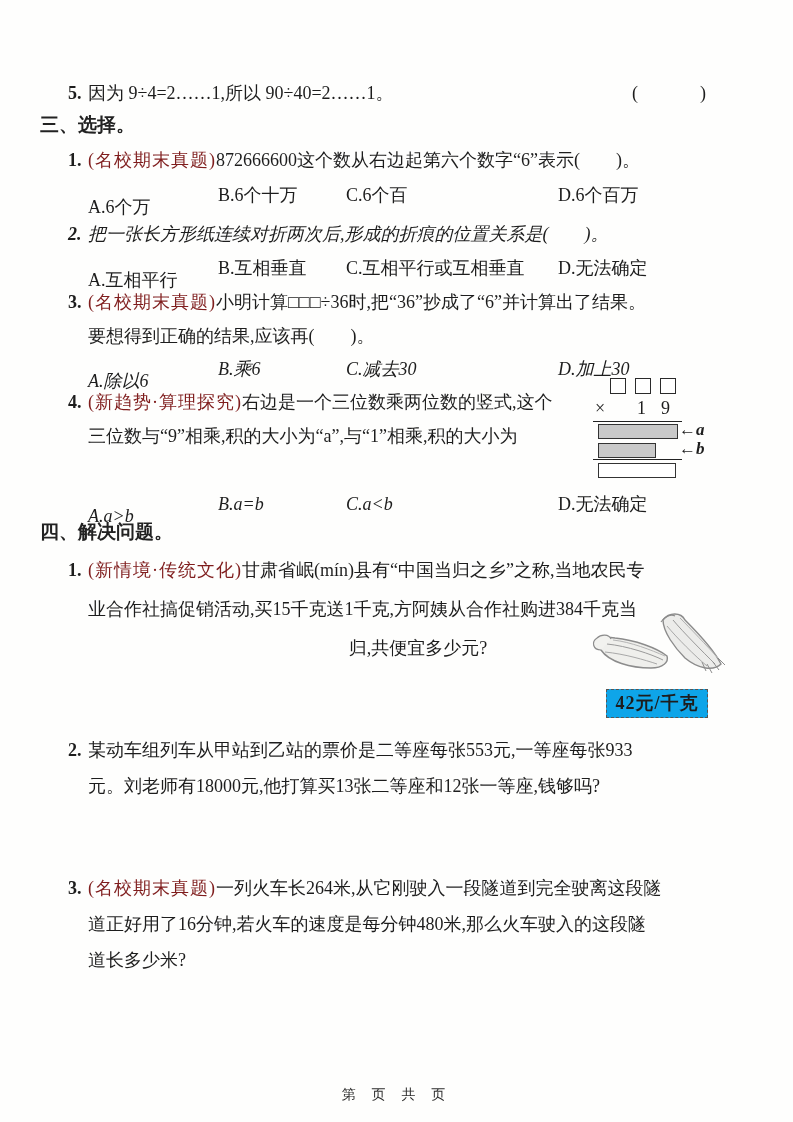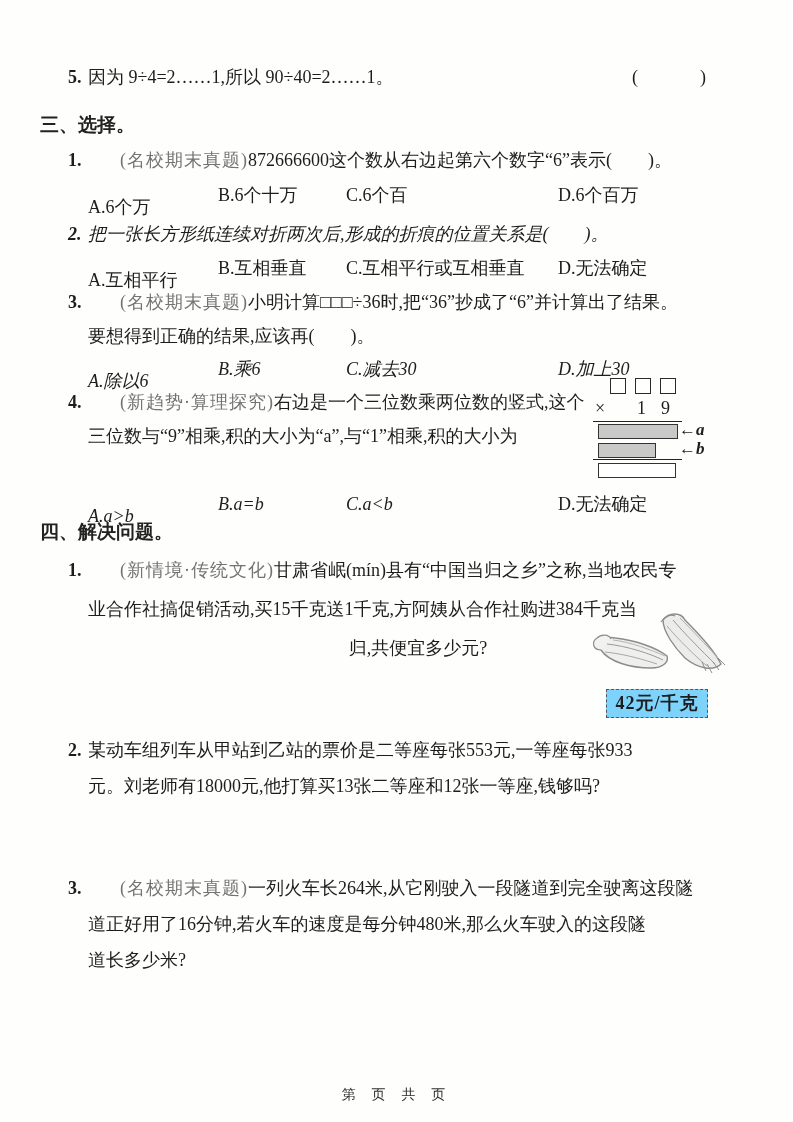--- a/index.html
+++ b/index.html
@@ -9,21 +9,21 @@
     margin:0 auto;
     background:#fefefd;
     font-family:"Liberation Serif","DejaVu Serif",serif;
     font-size:18px;
     color:#1d1d1d;
     overflow:hidden;
   }
   .abs { position:absolute; }
   .qline { line-height:34px; white-space:nowrap; }
   .qnum { font-weight:bold; display:inline-block; min-width:20px; }
-  .qtag { color:#737373; letter-spacing:1px;margin-left:32px; }
+  .qtag { color:#7f1d1d; letter-spacing:1px; }
   .wrapline { margin-left:20px; }
   .sec-heading {
     font-family:"Liberation Sans","DejaVu Sans",sans-serif;
     font-weight:bold; font-size:19px; color:#222;
   }
   .opts { position:absolute; height:26px; width:660px; }
   .opts span { position:absolute; top:0; white-space:nowrap; }
   .opt-a { left:0;margin-top:12px; }
   .opt-b { left:130px; }
   .opt-c { left:258px; }
@@ -50,36 +50,36 @@
   .arrlab { position:absolute; left:86px; white-space:nowrap; font-size:17px; }
   .al-a { top:46px; } .al-b { top:65px; }
   .arrlab .lab { font-style:italic; font-weight:bold; }
 
   
   .pricebox {
     left:606px; top:689px; width:100px; height:27px;
     border:1px dashed #555;
     text-align:center; line-height:27px;
     font-weight:bold; font-size:18px; letter-spacing:1px;
-    background:#7dd3fc;
+    background:#0ea5e9;
   }
   .footer {
     left:0; top:1086px; width:100%;
     text-align:center;
     font-family:"Liberation Sans","DejaVu Sans",sans-serif;
     font-size:14px; letter-spacing:6px; color:#2b2b2b;
   }
   .flexrow { display:flex; justify-content:space-between; }
 </style>
 </head>
 <body>
 
 <div class="page">
 
-  <div class="abs flexrow" style="left:68px; top:60px; width:640px;">
+  <div class="abs flexrow" style="left:68px; top:76px; width:640px;">
     <div class="qline">
       <span class="qnum">5.</span><span>因为 9÷4=2……1,所以 90÷40=2……1。</span>
     </div>
     <div class="qline blankright">(　　　)</div>
   </div>
 
   <div class="abs sec-heading" style="left:40px; top:112px;">三、选择。</div>
 
   <div class="abs qline" style="left:68px; top:143px;">
     <span class="qnum">1.</span><span class="qtag">(名校期末真题)</span><span>872666600这个数从右边起第六个数字“6”表示(　　)。</span>

